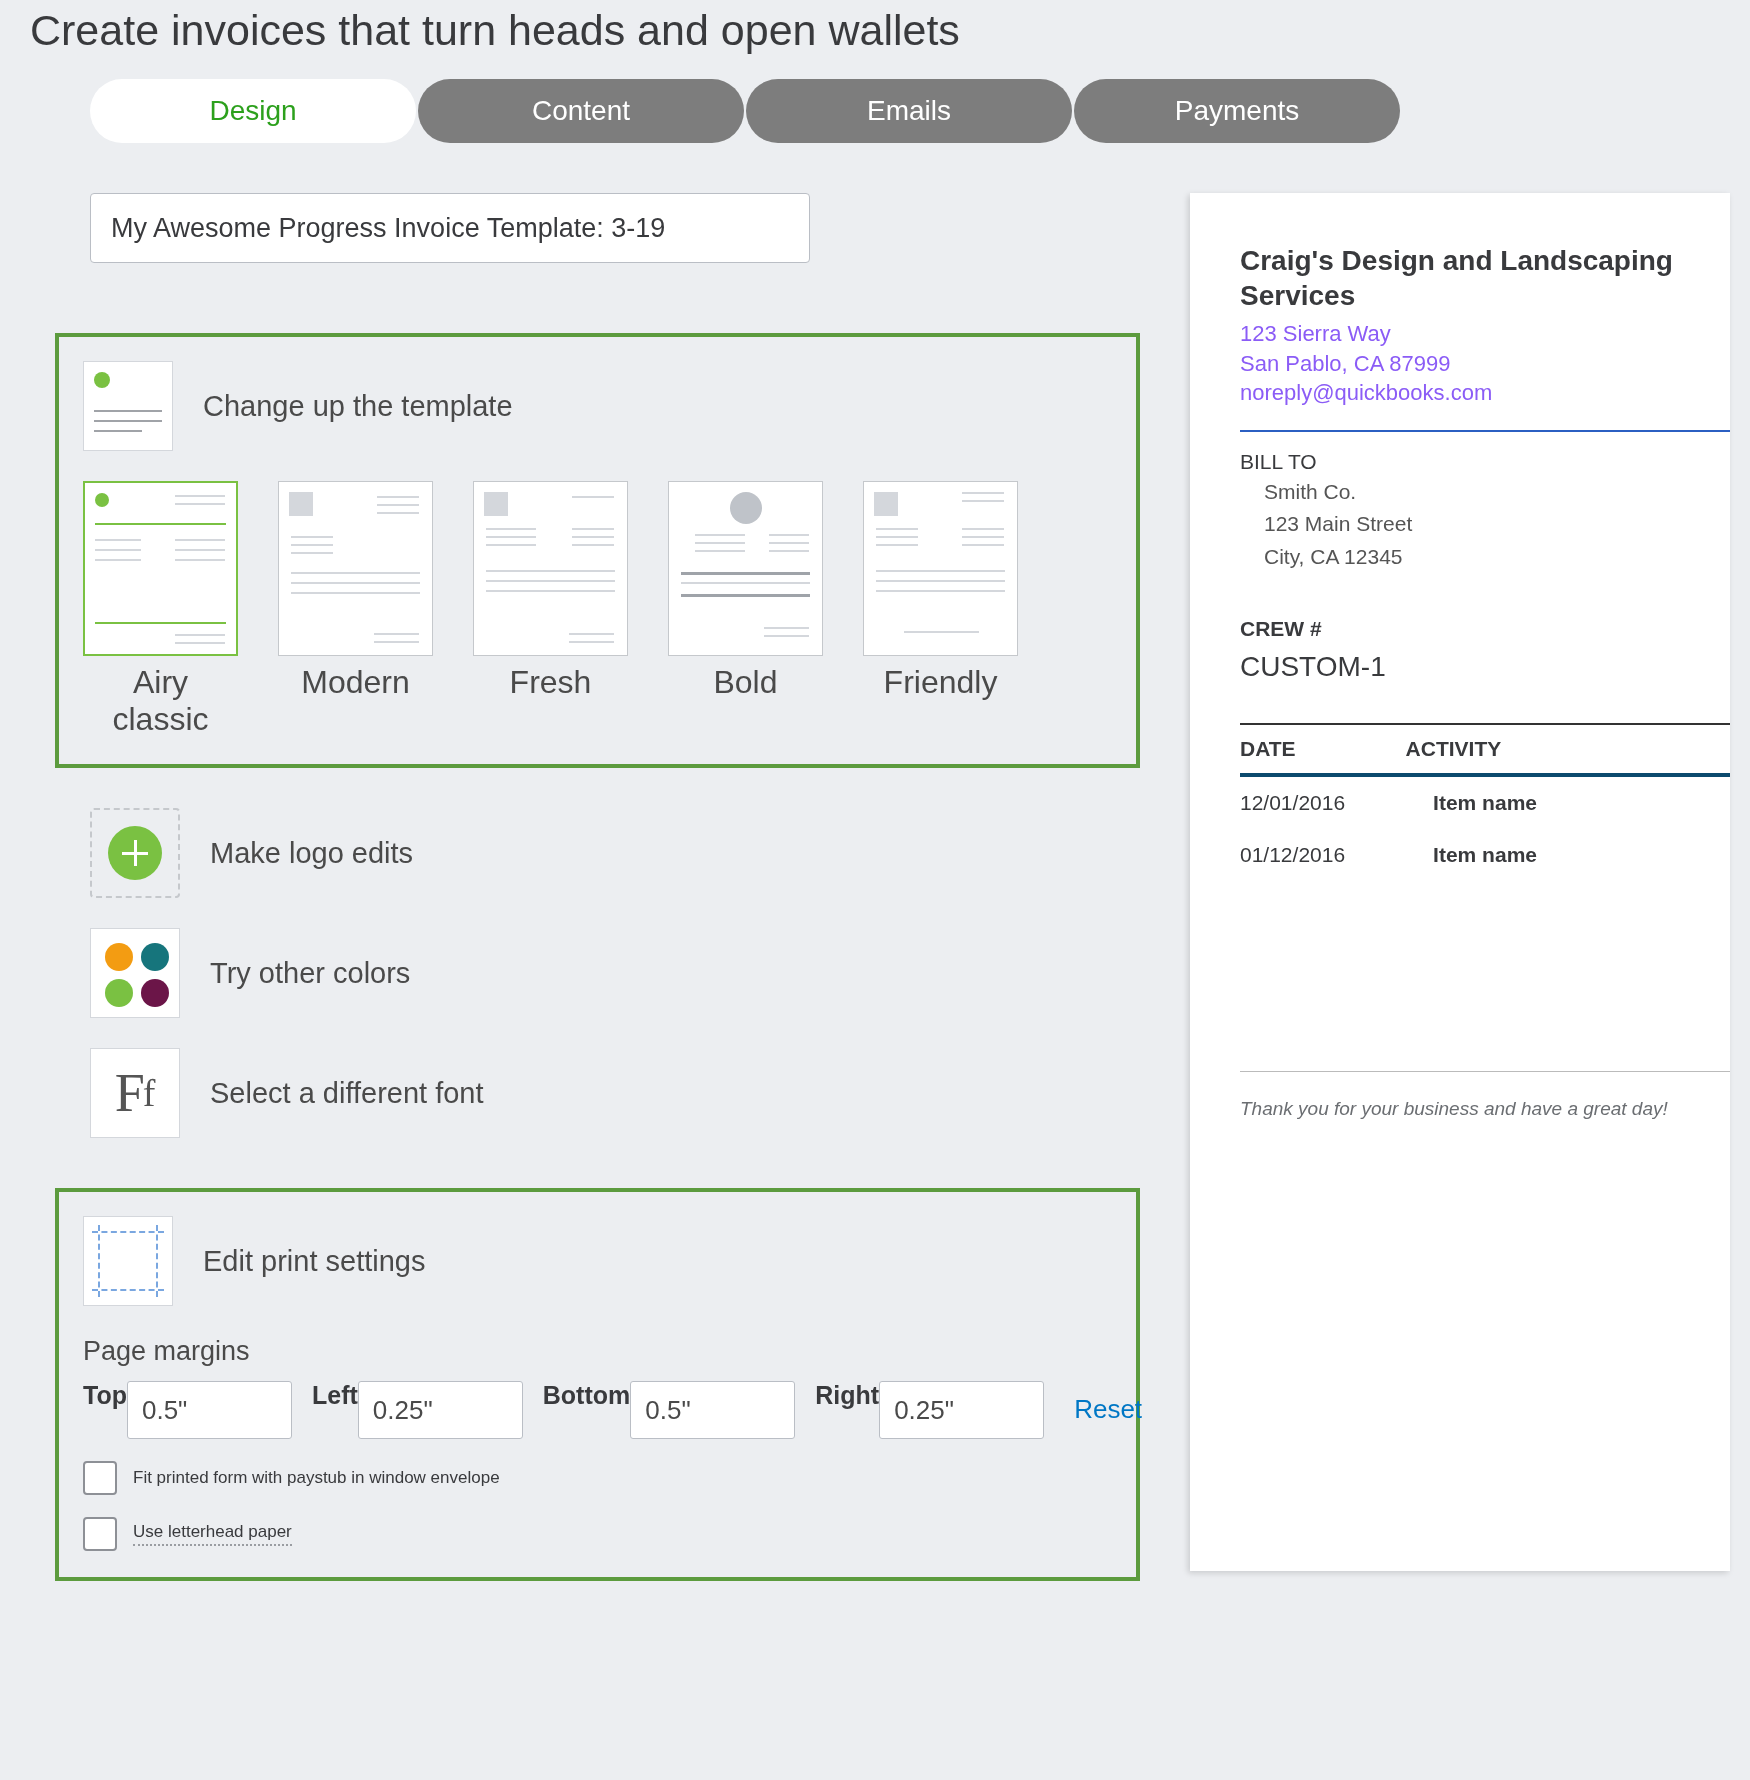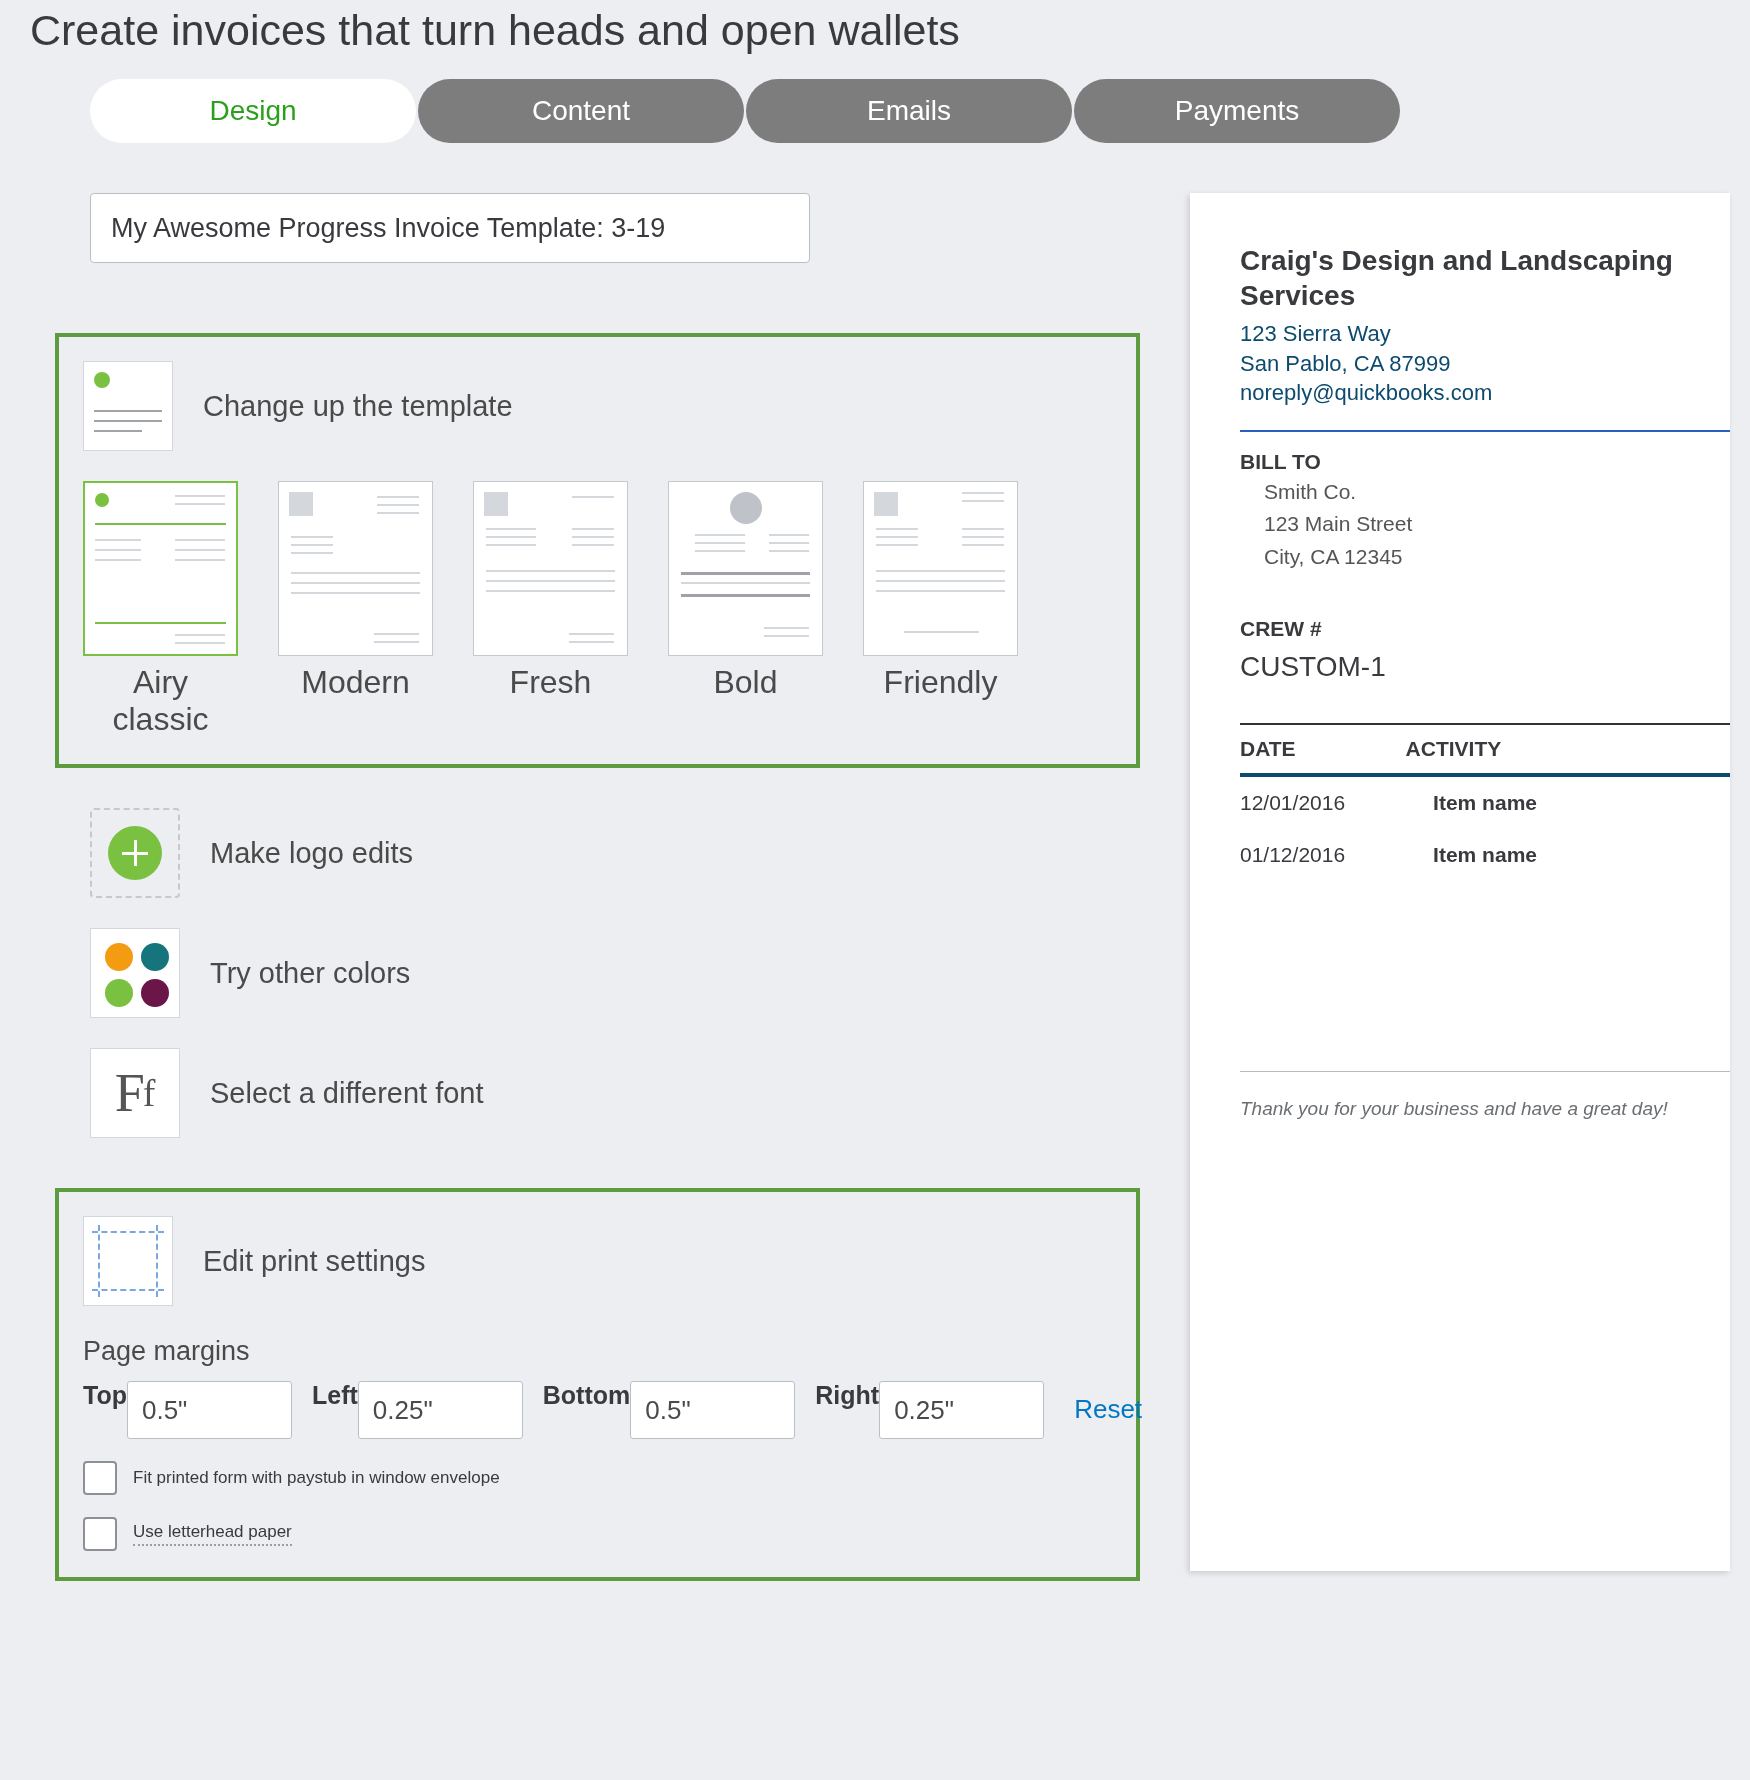--- a/index.html
+++ b/index.html
@@ -170,23 +170,23 @@
   .check-row .dotted{border-bottom:2px dotted #9a9da2;padding-bottom:2px;}
 
   
   .preview{
     background:#fff;width:540px;height:1378px;
     box-shadow:-2px 2px 6px rgba(0,0,0,0.15);
     padding:50px 0 0 50px;
     overflow:hidden;
   }
   .company-name{font-size:28px;font-weight:700;line-height:1.25;margin-bottom:6px;}
-  .company-addr{font-size:22px;color:#0c4a6e;line-height:1.35;}
+  .company-addr{font-size:22px;color:#8b5cf6;line-height:1.35;}
   .hr-blue{height:2px;background:#2b5fc2;margin:22px 0 18px 0;}
-  .billto-label{font-size:21px;font-weight:700;color:#393a3d;}
+  .billto-label{font-size:21px;font-weight:400;color:#393a3d;}
   .billto-body{font-size:21px;color:#555;line-height:1.35;margin-top:4px;margin-left:24px;}
   .crew-label{font-size:21px;font-weight:700;margin-top:46px;}
   .crew-val{font-size:28px;color:#393a3d;margin-top:10px;}
   .tbl-head{
     display:flex;border-top:2px solid #333;border-bottom:4px solid #0c4a6e;
     padding:12px 0;margin-top:40px;gap:110px;
   }
   .tbl-head div{font-size:21px;font-weight:700;}
   .tbl-row{display:flex;padding:14px 0;gap:88px;font-size:21px;}
   .tbl-row .act{font-weight:700;}

